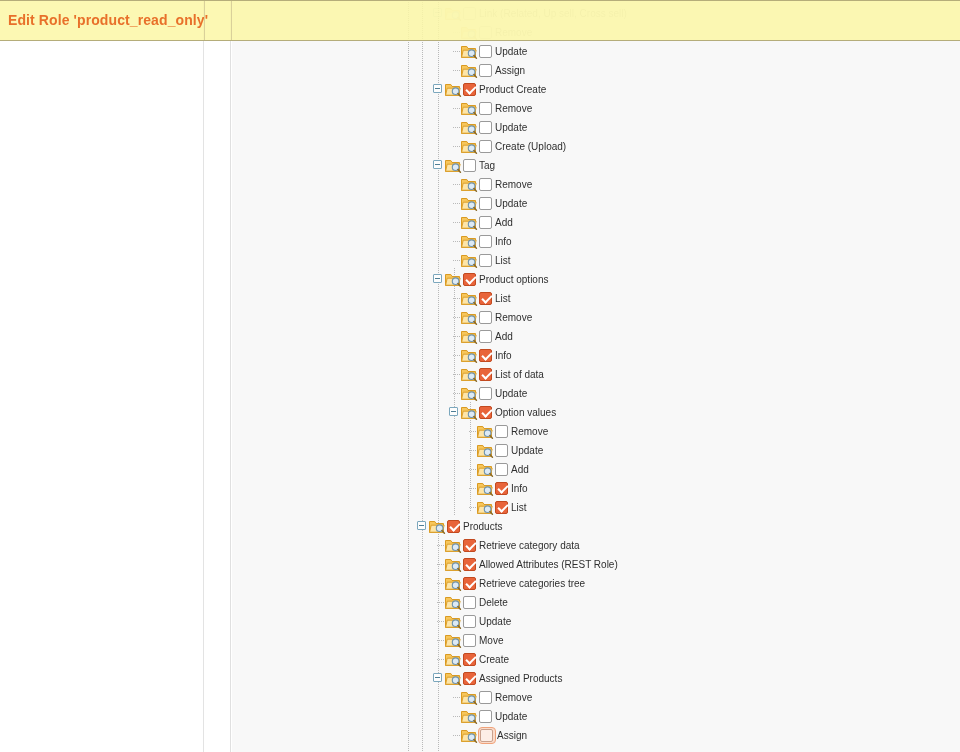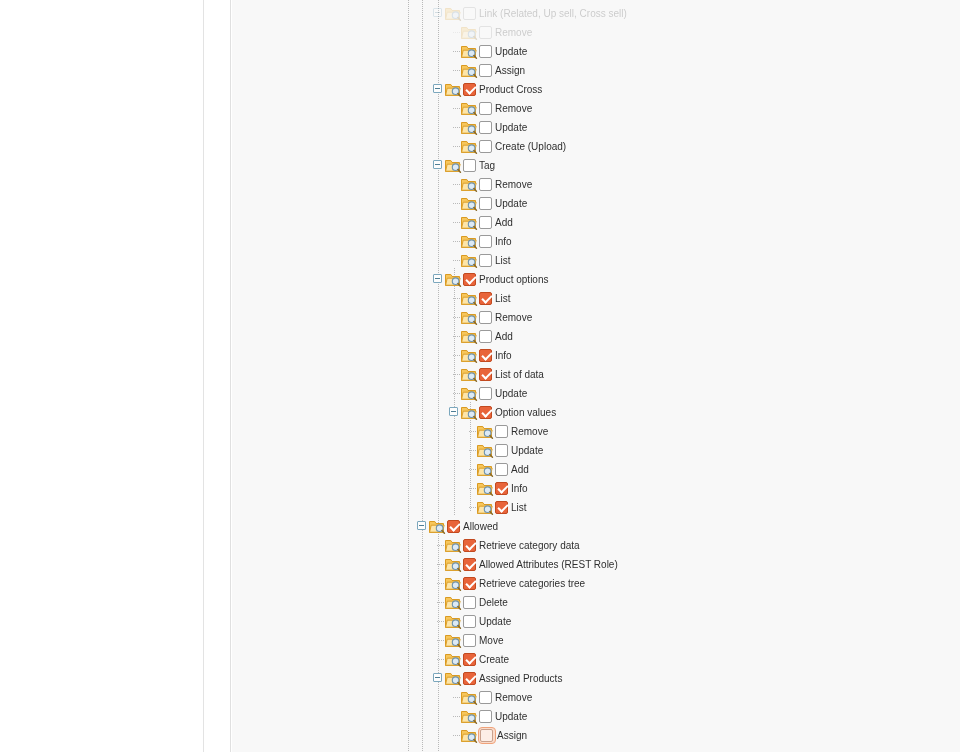--- a/index.html
+++ b/index.html
@@ -236,21 +236,21 @@
             <path d="M0.5 2.5 L0.5 13.5 L14.5 13.5 L14.5 4.5 L7 4.5 L5.8 2.5 Z" fill="#f7c65b" stroke="#d99a22" stroke-width="1"></path>
             <path d="M2.2 6.2 L15.2 6.2 L13.4 13.2 L0.6 13.2 Z" fill="#fde5a8" stroke="#d99a22" stroke-width="0.9"></path>
             <circle cx="10.6" cy="9.2" r="3.3" fill="#dceaf6" stroke="#6f93ad" stroke-width="1.1"></circle>
             <line x1="12.9" y1="11.6" x2="15.4" y2="14.2" stroke="#8a6a2a" stroke-width="1.5" stroke-linecap="round"></line>
           </svg></span><span class="cbox"><span class="bx"></span></span><span class="tlabel">Assign</span></div>
       <div class="tnode"><span class="indent" style="width: 200px;"></span><span class="expander has-box"></span><span class="ficon"><svg width="17" height="15" viewBox="0 0 17 15">
             <path d="M0.5 2.5 L0.5 13.5 L14.5 13.5 L14.5 4.5 L7 4.5 L5.8 2.5 Z" fill="#f7c65b" stroke="#d99a22" stroke-width="1"></path>
             <path d="M2.2 6.2 L15.2 6.2 L13.4 13.2 L0.6 13.2 Z" fill="#fde5a8" stroke="#d99a22" stroke-width="0.9"></path>
             <circle cx="10.6" cy="9.2" r="3.3" fill="#dceaf6" stroke="#6f93ad" stroke-width="1.1"></circle>
             <line x1="12.9" y1="11.6" x2="15.4" y2="14.2" stroke="#8a6a2a" stroke-width="1.5" stroke-linecap="round"></line>
-          </svg></span><span class="cbox checked"><span class="bx"></span></span><span class="tlabel">Product Cross</span></div>
+          </svg></span><span class="cbox checked"><span class="bx"></span></span><span class="tlabel">Product Create</span></div>
       <div class="tnode"><span class="indent" style="width: 216px;"></span><span class="expander stub"></span><span class="ficon"><svg width="17" height="15" viewBox="0 0 17 15">
             <path d="M0.5 2.5 L0.5 13.5 L14.5 13.5 L14.5 4.5 L7 4.5 L5.8 2.5 Z" fill="#f7c65b" stroke="#d99a22" stroke-width="1"></path>
             <path d="M2.2 6.2 L15.2 6.2 L13.4 13.2 L0.6 13.2 Z" fill="#fde5a8" stroke="#d99a22" stroke-width="0.9"></path>
             <circle cx="10.6" cy="9.2" r="3.3" fill="#dceaf6" stroke="#6f93ad" stroke-width="1.1"></circle>
             <line x1="12.9" y1="11.6" x2="15.4" y2="14.2" stroke="#8a6a2a" stroke-width="1.5" stroke-linecap="round"></line>
           </svg></span><span class="cbox"><span class="bx"></span></span><span class="tlabel">Remove</span></div>
       <div class="tnode"><span class="indent" style="width: 216px;"></span><span class="expander stub"></span><span class="ficon"><svg width="17" height="15" viewBox="0 0 17 15">
             <path d="M0.5 2.5 L0.5 13.5 L14.5 13.5 L14.5 4.5 L7 4.5 L5.8 2.5 Z" fill="#f7c65b" stroke="#d99a22" stroke-width="1"></path>
             <path d="M2.2 6.2 L15.2 6.2 L13.4 13.2 L0.6 13.2 Z" fill="#fde5a8" stroke="#d99a22" stroke-width="0.9"></path>
             <circle cx="10.6" cy="9.2" r="3.3" fill="#dceaf6" stroke="#6f93ad" stroke-width="1.1"></circle>
@@ -374,21 +374,21 @@
             <path d="M0.5 2.5 L0.5 13.5 L14.5 13.5 L14.5 4.5 L7 4.5 L5.8 2.5 Z" fill="#f7c65b" stroke="#d99a22" stroke-width="1"></path>
             <path d="M2.2 6.2 L15.2 6.2 L13.4 13.2 L0.6 13.2 Z" fill="#fde5a8" stroke="#d99a22" stroke-width="0.9"></path>
             <circle cx="10.6" cy="9.2" r="3.3" fill="#dceaf6" stroke="#6f93ad" stroke-width="1.1"></circle>
             <line x1="12.9" y1="11.6" x2="15.4" y2="14.2" stroke="#8a6a2a" stroke-width="1.5" stroke-linecap="round"></line>
           </svg></span><span class="cbox checked"><span class="bx"></span></span><span class="tlabel">List</span></div>
       <div class="tnode"><span class="indent" style="width: 184px;"></span><span class="expander has-box"></span><span class="ficon"><svg width="17" height="15" viewBox="0 0 17 15">
             <path d="M0.5 2.5 L0.5 13.5 L14.5 13.5 L14.5 4.5 L7 4.5 L5.8 2.5 Z" fill="#f7c65b" stroke="#d99a22" stroke-width="1"></path>
             <path d="M2.2 6.2 L15.2 6.2 L13.4 13.2 L0.6 13.2 Z" fill="#fde5a8" stroke="#d99a22" stroke-width="0.9"></path>
             <circle cx="10.6" cy="9.2" r="3.3" fill="#dceaf6" stroke="#6f93ad" stroke-width="1.1"></circle>
             <line x1="12.9" y1="11.6" x2="15.4" y2="14.2" stroke="#8a6a2a" stroke-width="1.5" stroke-linecap="round"></line>
-          </svg></span><span class="cbox checked"><span class="bx"></span></span><span class="tlabel">Allowed</span></div>
+          </svg></span><span class="cbox checked"><span class="bx"></span></span><span class="tlabel">Products</span></div>
       <div class="tnode"><span class="indent" style="width: 200px;"></span><span class="expander stub"></span><span class="ficon"><svg width="17" height="15" viewBox="0 0 17 15">
             <path d="M0.5 2.5 L0.5 13.5 L14.5 13.5 L14.5 4.5 L7 4.5 L5.8 2.5 Z" fill="#f7c65b" stroke="#d99a22" stroke-width="1"></path>
             <path d="M2.2 6.2 L15.2 6.2 L13.4 13.2 L0.6 13.2 Z" fill="#fde5a8" stroke="#d99a22" stroke-width="0.9"></path>
             <circle cx="10.6" cy="9.2" r="3.3" fill="#dceaf6" stroke="#6f93ad" stroke-width="1.1"></circle>
             <line x1="12.9" y1="11.6" x2="15.4" y2="14.2" stroke="#8a6a2a" stroke-width="1.5" stroke-linecap="round"></line>
           </svg></span><span class="cbox checked"><span class="bx"></span></span><span class="tlabel">Retrieve category data</span></div>
       <div class="tnode"><span class="indent" style="width: 200px;"></span><span class="expander stub"></span><span class="ficon"><svg width="17" height="15" viewBox="0 0 17 15">
             <path d="M0.5 2.5 L0.5 13.5 L14.5 13.5 L14.5 4.5 L7 4.5 L5.8 2.5 Z" fill="#f7c65b" stroke="#d99a22" stroke-width="1"></path>
             <path d="M2.2 6.2 L15.2 6.2 L13.4 13.2 L0.6 13.2 Z" fill="#fde5a8" stroke="#d99a22" stroke-width="0.9"></path>
             <circle cx="10.6" cy="9.2" r="3.3" fill="#dceaf6" stroke="#6f93ad" stroke-width="1.1"></circle>
@@ -443,19 +443,24 @@
             <line x1="12.9" y1="11.6" x2="15.4" y2="14.2" stroke="#8a6a2a" stroke-width="1.5" stroke-linecap="round"></line>
           </svg></span><span class="cbox"><span class="bx"></span></span><span class="tlabel">Update</span></div>
       <div class="tnode"><span class="indent" style="width: 216px;"></span><span class="expander stub"></span><span class="ficon"><svg width="17" height="15" viewBox="0 0 17 15">
             <path d="M0.5 2.5 L0.5 13.5 L14.5 13.5 L14.5 4.5 L7 4.5 L5.8 2.5 Z" fill="#f7c65b" stroke="#d99a22" stroke-width="1"></path>
             <path d="M2.2 6.2 L15.2 6.2 L13.4 13.2 L0.6 13.2 Z" fill="#fde5a8" stroke="#d99a22" stroke-width="0.9"></path>
             <circle cx="10.6" cy="9.2" r="3.3" fill="#dceaf6" stroke="#6f93ad" stroke-width="1.1"></circle>
             <line x1="12.9" y1="11.6" x2="15.4" y2="14.2" stroke="#8a6a2a" stroke-width="1.5" stroke-linecap="round"></line>
           </svg></span><span class="cbox focused"><span class="bx"></span></span><span class="tlabel">Assign</span></div>
     </div>
 
+  <div class="header-band translucent">
+    <div class="header-title">Edit Role 'product_read_only'</div>
+    <div class="header-sep" style="left:204px"></div>
+    <div class="header-sep" style="left:231px"></div>
+  </div>
 
 <div class="rail" style="left: 408px; top: 0px; height: 752px;"></div>
     <div class="rail" style="left: 422px; top: 0px; height: 752px;"></div>
     <div class="rail" style="left: 438px; top: 0px; height: 752px;"></div>
     <div class="rail" style="left: 454px; top: 268px; height: 247px;"></div>
     <div class="rail" style="left: 470px; top: 402px; height: 110px;"></div>
   </div>
 
 </body></html>

